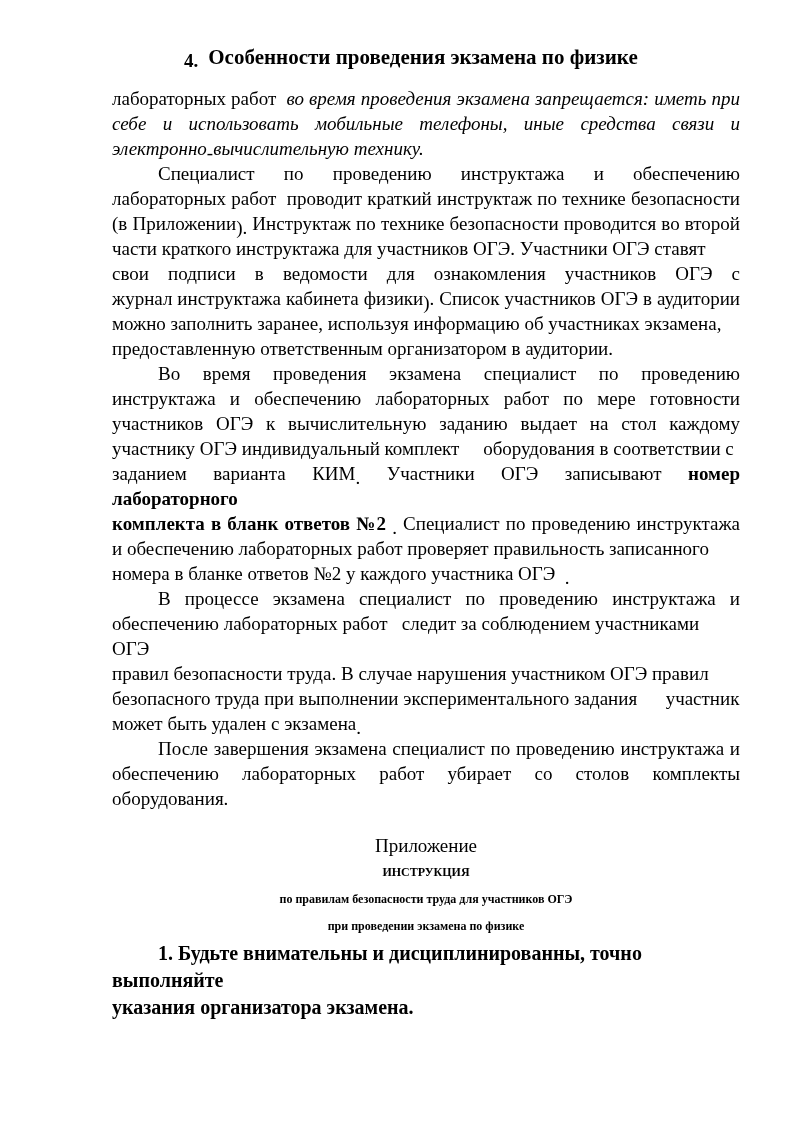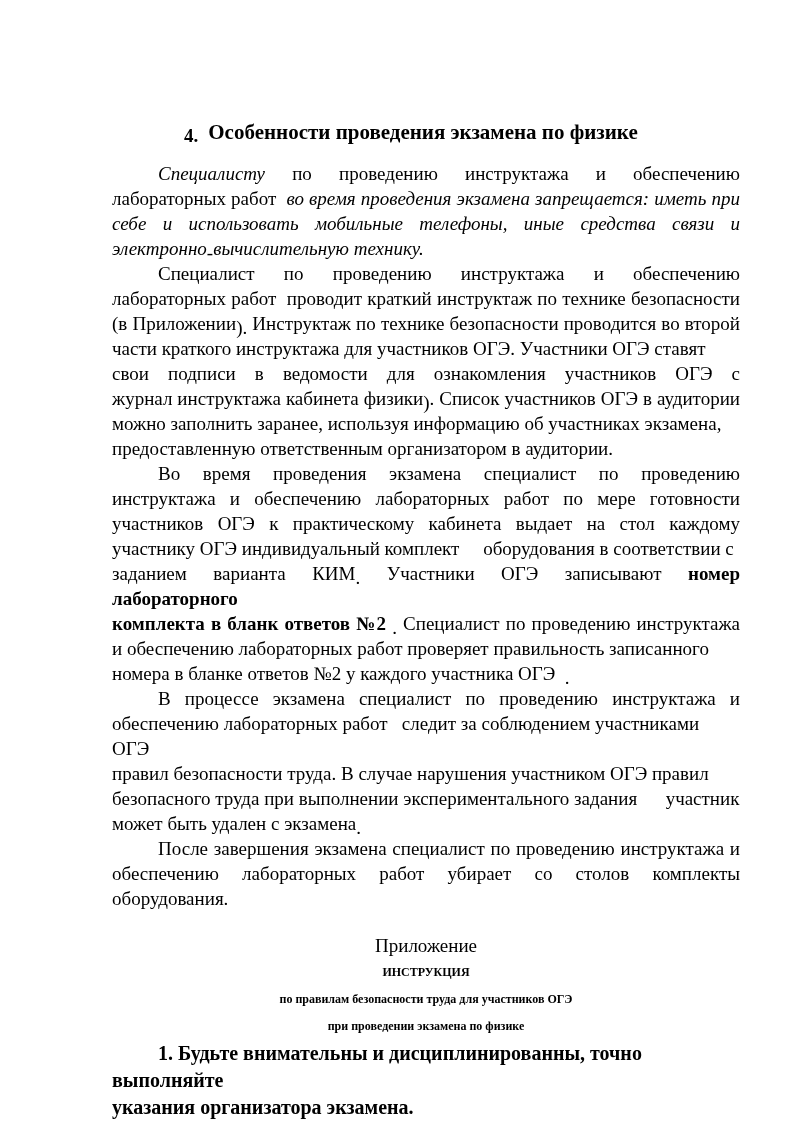--- a/index.html
+++ b/index.html
@@ -11,21 +11,21 @@
     width: 800px;
     height: 1131px;
     font-family: "Liberation Serif", "DejaVu Serif", serif;
     color: #000000;
     overflow: hidden;
   }
   .page {
     box-sizing: border-box;
     width: 800px;
     height: 871px;
-    padding: 119px 60px 0 112px;
+    padding: 44px 60px 0 112px;
     background: #ffffff;
   }
   .title {
     margin: 0 0 15px 72px;
     font-size: 21px;
     font-weight: bold;
     line-height: 26px;
   }
   .title-num {
     font-size: 19px;
@@ -70,39 +70,38 @@
 <body>
 
 <div class="page">
 
   <h1 class="title">
     <span class="title-num">4.</span><span>Особенности проведения экзамена по физике</span>
   </h1>
 
   <div class="body-text">
       <div class="para">
-        <div class="line just indent"><span class="i">Специалисту</span><span> по проведению инструктажа и обеспечению</span></div>
         <div class="line just"><span>лабораторных работ&nbsp;</span><span class="i"> во время проведения экзамена запрещается: </span><span class="i"> иметь при</span></div>
         <div class="line just"><span class="i">себе и использовать мобильные телефоны, иные средства связи и</span></div>
         <div class="line"><span class="i">электронно</span><span class="i low">-</span><span class="i">вычислительную технику.</span></div>
       </div>
       <div class="para">
         <div class="line just indent"><span>Специалист по проведению инструктажа и обеспечению</span></div>
         <div class="line just"><span>лабораторных работ&nbsp; проводит краткий инструктаж по технике безопасности</span></div>
         <div class="line just"><span>(в Приложении</span><span class="low">).</span><span> Инструктаж по технике безопасности проводится во второй</span></div>
         <div class="line"><span>части краткого инструктажа для участников ОГЭ. Участники ОГЭ ставят</span></div>
         <div class="line just"><span>свои подписи в ведомости для ознакомления участников ОГЭ с</span></div>
         <div class="line just"><span>журнал инструктажа кабинета физики</span><span class="low">)</span><span>. Список участников ОГЭ в аудитории</span></div>
         <div class="line"><span>можно заполнить заранее, используя информацию об участниках экзамена,</span></div>
         <div class="line"><span>предоставленную ответственным организатором в аудитории.</span></div>
       </div>
       <div class="para">
         <div class="line just indent"><span>Во время проведения  экзамена  специалист  по  проведению</span></div>
         <div class="line just"><span>инструктажа и обеспечению лабораторных работ по мере готовности</span></div>
-        <div class="line just"><span>участников ОГЭ к практическому кабинета выдает на стол каждому</span></div>
+        <div class="line just"><span>участников ОГЭ к вычислительную заданию выдает на стол каждому</span></div>
         <div class="line"><span>участнику ОГЭ индивидуальный комплект&nbsp;&nbsp;&nbsp;&nbsp; оборудования в соответствии с</span></div>
         <div class="line just"><span>заданием варианта КИМ</span><span class="low">.</span><span> Участники ОГЭ записывают </span><span class="b">номер лабораторного</span></div>
         <div class="line just"><span class="b">комплекта в бланк ответов №2</span><span>&nbsp;</span><span class="low">.</span><span> Специалист по проведению инструктажа</span></div>
         <div class="line"><span>и обеспечению лабораторных работ проверяет правильность записанного</span></div>
         <div class="line"><span>номера в бланке ответов №2 у каждого участника ОГЭ&nbsp;&nbsp;</span><span class="low">.</span></div>
       </div>
       <div class="para">
         <div class="line just indent"><span>В процессе экзамена специалист по проведению  инструктажа  и</span></div>
         <div class="line"><span>обеспечению лабораторных работ&nbsp;&nbsp; следит за соблюдением участниками ОГЭ</span></div>
         <div class="line"><span>правил безопасности труда. В случае нарушения участником ОГЭ правил</span></div>

